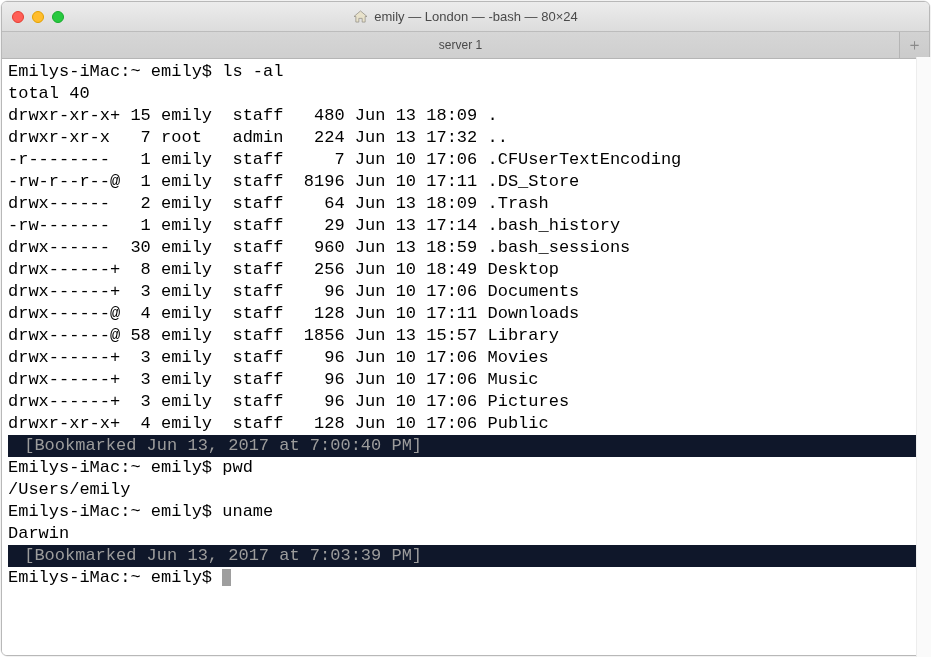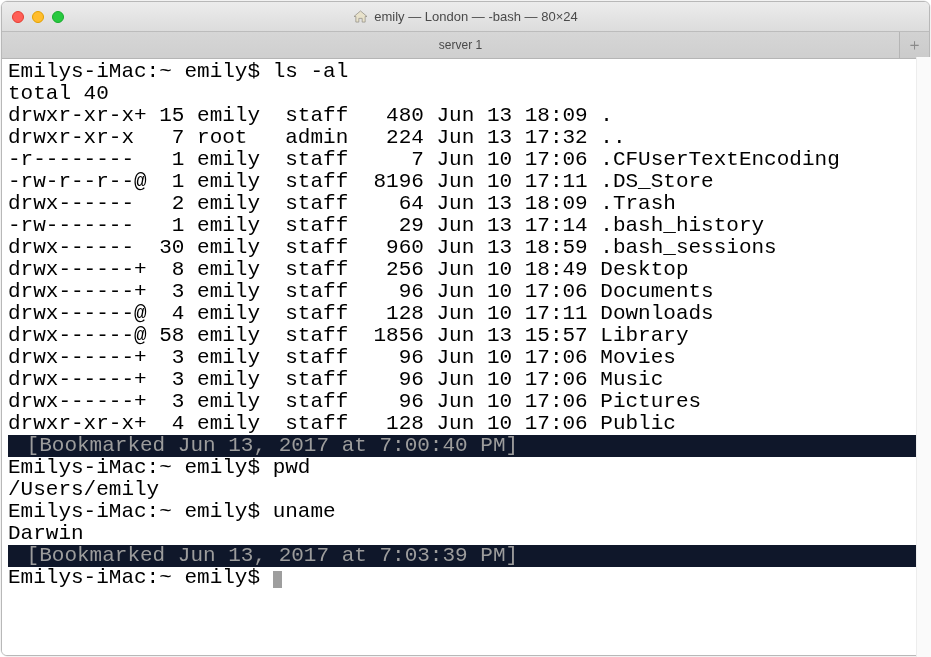--- a/index.html
+++ b/index.html
@@ -83,21 +83,21 @@
     justify-content: center;
     color: #8a8a8a;
     font-size: 16px;
     font-weight: 300;
     background: linear-gradient(to bottom, #d2d2d2, #cbcbcb);
   }
   .terminal {
     flex: 1;
     background: #ffffff;
     font-family: "Menlo", "Consolas", "Courier New", monospace;
-    font-size: 21px;
+    font-size: 17px;
     line-height: 22px;
     color: #000;
     padding: 2px 6px;
     white-space: pre;
     overflow: hidden;
     position: relative;
   }
   .row { min-height: 22px; }
   .bookmark {
     background: #0f172a;

